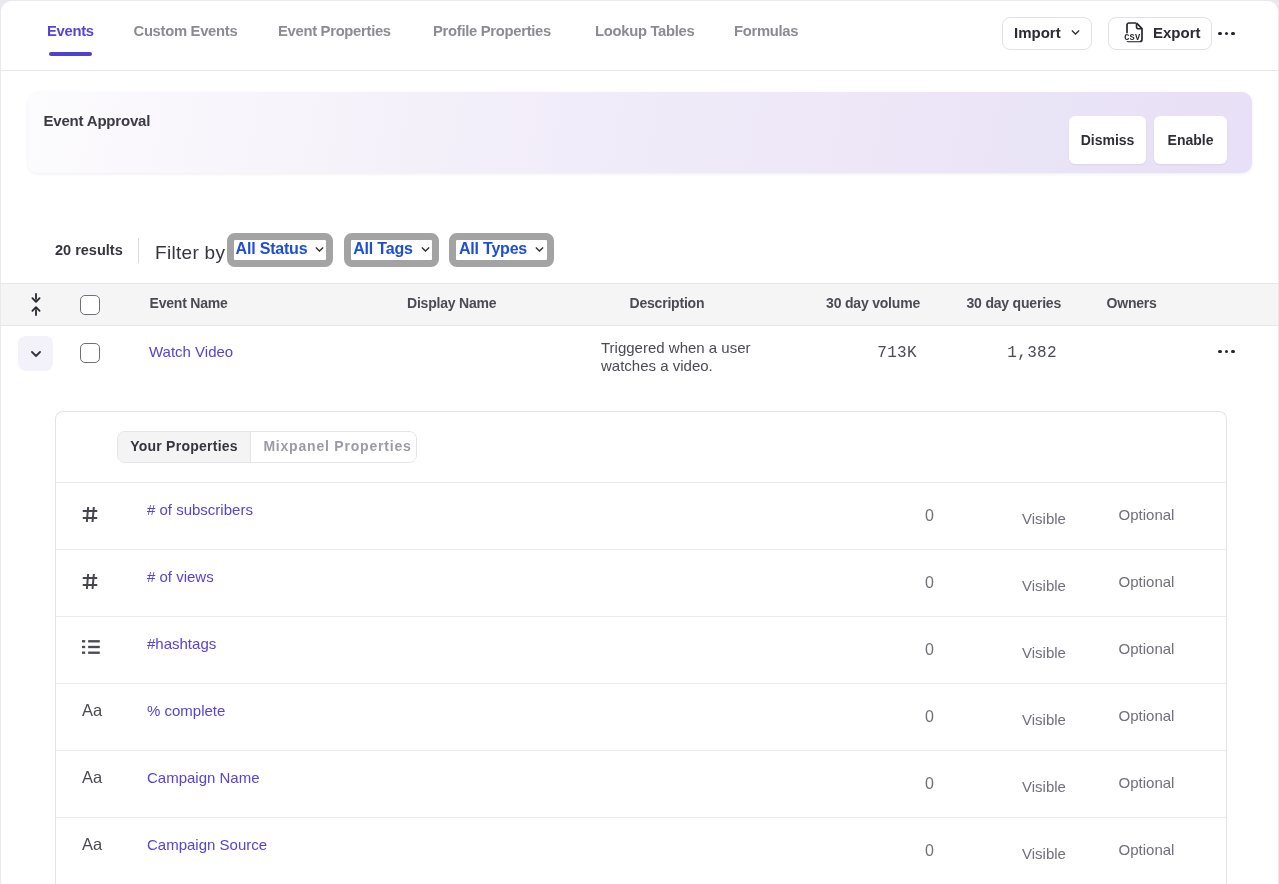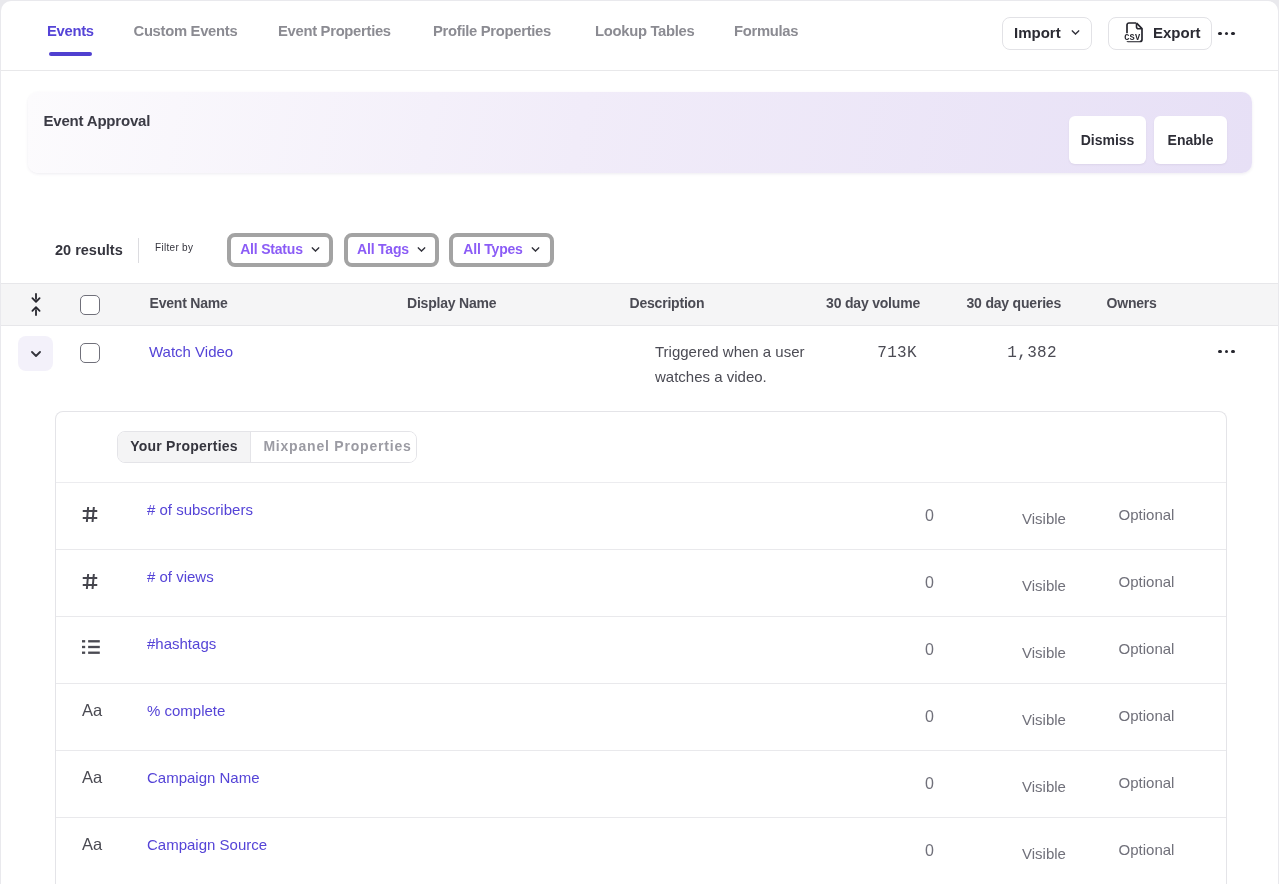--- a/index.html
+++ b/index.html
@@ -20,21 +20,21 @@
 
 
 .banner { position:absolute; left:27px; top:91px; width:1224px; height:81px; border-radius:10px;
   background:linear-gradient(100deg,#fcfbfd 0%,#f1ecf9 45%,#e7e0f6 100%);
   box-shadow:0 1px 3px rgba(80,70,120,0.10); }
 .banner h3 { position:absolute; left:15.5px; top:20px; font-size:15px; font-weight:700; color:#3b3b45; letter-spacing:-0.2px; }
 .banner p { position:absolute; left:17px; top:44px; font-size:13px; color:#56565f; }
 .bbtn { position:absolute; top:24px; height:48px; background:#fff; border-radius:6px; display:flex; align-items:center; justify-content:center; font-size:14px; font-weight:700; color:#2e2e37; box-shadow:0 1px 2px rgba(60,50,90,0.08); }
 
 
-.fbtn { position:absolute; top:231.5px; height:34px; background:#fff; border:4px solid #a3a3a3; border-radius:8px; display:flex; align-items:center; justify-content:center; gap:8px; font-size:14px; letter-spacing:-0.2px; font-weight:700; color:#8b5cf6; padding-bottom:1px; }
+.fbtn { position:absolute; top:231.5px; height:34px; background:#fff; border:7px solid #a3a3a3; border-radius:8px; display:flex; align-items:center; justify-content:center; gap:8px; font-size:16px; letter-spacing:-0.2px; font-weight:700; color:#1d4ed8; padding-bottom:1px; }
 .chev { width:9px; height:9px; display:block; }
 .search { position:absolute; left:1075px; top:231.5px; width:184px; height:34px; background:#f1f1f4; border-radius:8px; }
 
 
 .thead { position:absolute; left:0; top:282px; width:1277px; height:43px; background:#f5f5f6; border-top:1px solid #e7e7ea; border-bottom:1px solid #e7e7ea; }
 .th { position:absolute; font-size:14px; font-weight:700; color:#4b4b54; top:10.5px; white-space:nowrap; letter-spacing:-0.2px; }
 .checkbox { position:absolute; width:20px; height:20px; border:1.5px solid #70707a; border-radius:5px; background:#fff; }
 .mono { font-family:"Liberation Mono", monospace; }
 
 
@@ -84,21 +84,21 @@
   <div class="topline"></div>
 
   <div class="banner">
     <h3>Event Approval</h3>
     <div class="bbtn" style="left:1041px; width:77px;">Dismiss</div>
     <div class="bbtn" style="left:1126px; width:73px;">Enable</div>
   </div>
 
   <span class="abs" style="left:54px; top:241px; font-size:14.5px; font-weight:700; color:#35353e;">20 results</span>
   <div class="abs" style="left:137px; top:237px; width:1px; height:25px; background:#dcdce0;"></div>
-  <span class="abs" style="left:154px; top:241px; font-size:10px; letter-spacing:0.3px; color:#35353e;">Filter by</span>
+  <span class="abs" style="left:154px; top:241px; font-size:19px; letter-spacing:0.3px; color:#35353e;">Filter by</span>
   <div class="fbtn" style="left:226px; width:106px;">All Status
     <svg class="chev" viewBox="0 0 10 10" fill="none">
         <path d="M1.5 3.2 L5 6.8 L8.5 3.2" stroke="#33333c" stroke-width="1.6" stroke-linecap="round" stroke-linejoin="round"></path>
       </svg>
   </div>
   <div class="fbtn" style="left:343px; width:95px;">All Tags
     <svg class="chev" viewBox="0 0 10 10" fill="none">
         <path d="M1.5 3.2 L5 6.8 L8.5 3.2" stroke="#33333c" stroke-width="1.6" stroke-linecap="round" stroke-linejoin="round"></path>
       </svg>
   </div>
@@ -124,21 +124,21 @@
     <span class="th" style="left:1105.5px;">Owners</span>
   </div>
 
   <div class="abs" style="left:17px; top:334.5px; width:35px; height:35px; background:#f3f1fa; border-radius:8px;">
     <svg style="position:absolute; left:13px; top:15px;" width="10" height="6" viewBox="0 0 10 6" fill="none">
         <path d="M1 1 L5 5 L9 1" stroke="#33333b" stroke-width="1.8" stroke-linecap="round" stroke-linejoin="round"></path>
       </svg>
   </div>
   <div class="checkbox" style="left:79px; top:341.5px;"></div>
   <span class="abs" style="left:148px; top:342px; font-size:15px; color:#5544d7;">Watch Video</span>
-  <div class="abs" style="left:654px; top:338px; font-size:15px; color:#4b4b54; line-height:25px; width:164px;">Triggered when a user watches a video.</div>
+  <div class="abs" style="left:600px; top:338px; font-size:15px; color:#4b4b54; line-height:18px; width:164px;">Triggered when a user watches a video.</div>
   <span class="abs mono" style="left:820px; width:96px; top:343px; font-size:16px; letter-spacing:0.35px; color:#4b4b54; text-align:right; display:inline-block;">713K</span>
   <span class="abs mono" style="left:960px; width:96px; top:343px; font-size:16px; letter-spacing:0.35px; color:#4b4b54; text-align:right; display:inline-block;">1,382</span>
   <div class="dots abs" style="left:1217px; top:348.5px;">
       <i></i>
       <i></i>
       <i></i>
     </div>
 
   <div class="panel">
     <div class="tabs">

